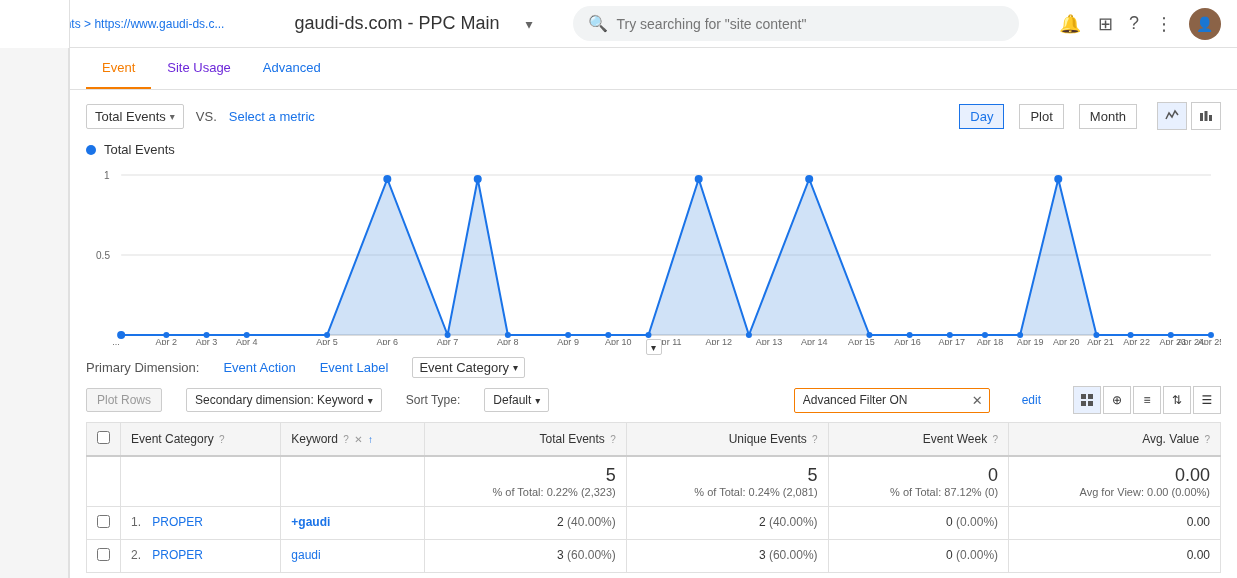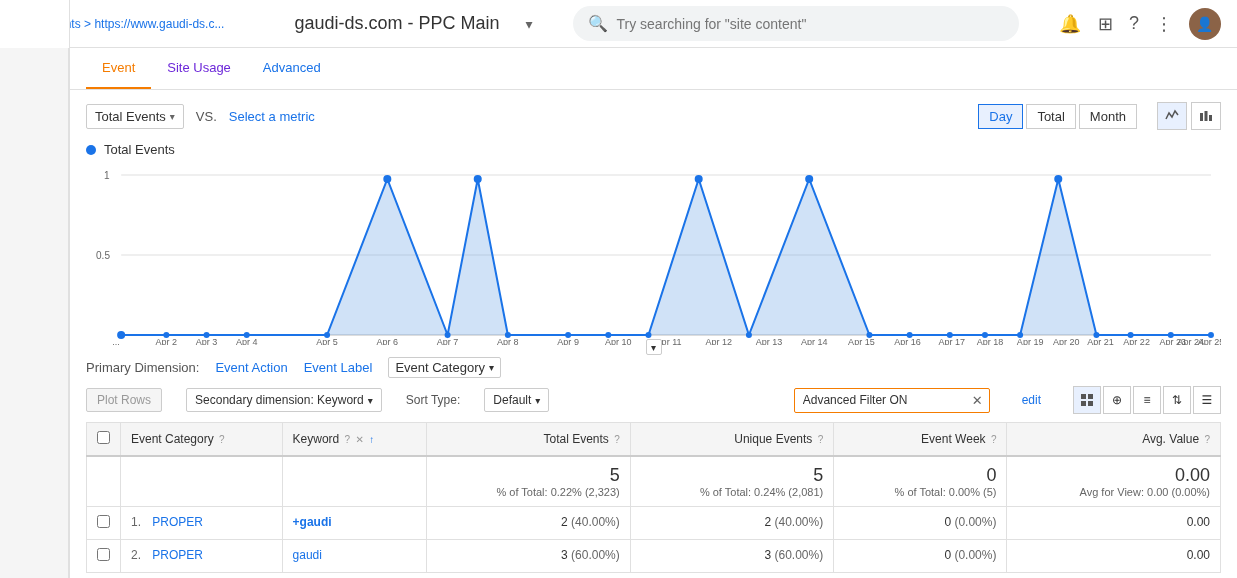--- a/index.html
+++ b/index.html
@@ -55,42 +55,42 @@
     .chart-section { padding: 12px 16px; }
     .chart-controls { display: flex; align-items: center; gap: 12px; margin-bottom: 12px; }
     .select-btn {
       display: flex; align-items: center; gap: 4px;
       border: 1px solid #ccc; border-radius: 2px; padding: 4px 8px;
       font-size: 13px; cursor: pointer; background: #fff;
     }
     .select-btn .arrow { color: #666; font-size: 10px; }
     .vs-text { color: #555; font-size: 13px; }
     .select-metric { color: #1a73e8; cursor: pointer; font-size: 13px; }
-    .time-controls { margin-left: auto; display: flex; align-items: center; gap: 3px; }
+    .time-controls { margin-left: auto; display: flex; align-items: center; gap: 15px; }
     .time-btn {
       padding: 4px 10px; border: 1px solid #ccc; background: #fff;
       font-size: 13px; cursor: pointer; color: #333;
     }
     .time-btn.active { background: #e8f0fe; color: #1a73e8; border-color: #1a73e8; }
     .chart-type-btns { display: flex; gap: 4px; margin-left: 8px; }
     .chart-type-btn {
       width: 30px; height: 28px; border: 1px solid #ccc; background: #fff;
       display: flex; align-items: center; justify-content: center; cursor: pointer;
     }
     .chart-type-btn.active { background: #e8f0fe; }
 
     
     .chart-legend { display: flex; align-items: center; gap: 8px; margin-bottom: 8px; font-size: 13px; }
     .legend-dot { width: 10px; height: 10px; border-radius: 50%; background: #1a73e8; }
     .chart-area { position: relative; height: 180px; }
     svg.chart { width: 100%; height: 100%; }
 
     
     .table-section { padding: 0 16px; }
-    .primary-dim { display: flex; align-items: center; gap: 16px; margin-bottom: 8px; font-size: 13px; }
+    .primary-dim { display: flex; align-items: center; gap: 24px; margin-bottom: 8px; font-size: 13px; }
     .primary-dim-label { color: #555; }
     .dim-link { color: #1a73e8; cursor: pointer; }
     .dim-active {
       color: #333; border: 1px solid #ccc; border-radius: 2px;
       padding: 2px 6px; display: flex; align-items: center; gap: 4px; cursor: pointer;
     }
 
     
     .table-toolbar {
       display: flex; align-items: center; gap: 24px; margin-bottom: 8px; flex-wrap: wrap;
@@ -192,21 +192,21 @@
     <div class="chart-section">
       <div class="chart-controls">
         <div class="select-btn">
           <span>Total Events</span>
           <span class="arrow">▾</span>
         </div>
         <span class="vs-text">VS.</span>
         <span class="select-metric">Select a metric</span>
         <div class="time-controls">
           <button class="time-btn active">Day</button>
-          <button class="time-btn">Total</button>
+          <button class="time-btn">Plot</button>
           <button class="time-btn">Month</button>
         </div>
         <div class="chart-type-btns">
           <div class="chart-type-btn active">
             <svg width="14" height="14" viewBox="0 0 14 14">
                 <polyline points="1,10 4,4 7,8 10,2 13,6" fill="none" stroke="#555" stroke-width="1.5"></polyline>
               </svg>
           </div>
           <div class="chart-type-btn">
             <svg width="14" height="14" viewBox="0 0 14 14">
@@ -394,21 +394,21 @@
             <td class="right">
               <div class="total-main">5</div>
               <div class="total-sub">% of Total: 0.22% (2,323)</div>
             </td>
             <td class="right">
               <div class="total-main">5</div>
               <div class="total-sub">% of Total: 0.24% (2,081)</div>
             </td>
             <td class="right">
               <div class="total-main">0</div>
-              <div class="total-sub">% of Total: 0.00% (5)</div>
+              <div class="total-sub">% of Total: 87.12% (0)</div>
             </td>
             <td class="right">
               <div class="total-main">0.00</div>
               <div class="total-sub">Avg for View: 0.00 (0.00%)</div>
             </td>
           </tr>
 
           <tr>
             <td class="col-checkbox">
               <input type="checkbox" style="">

